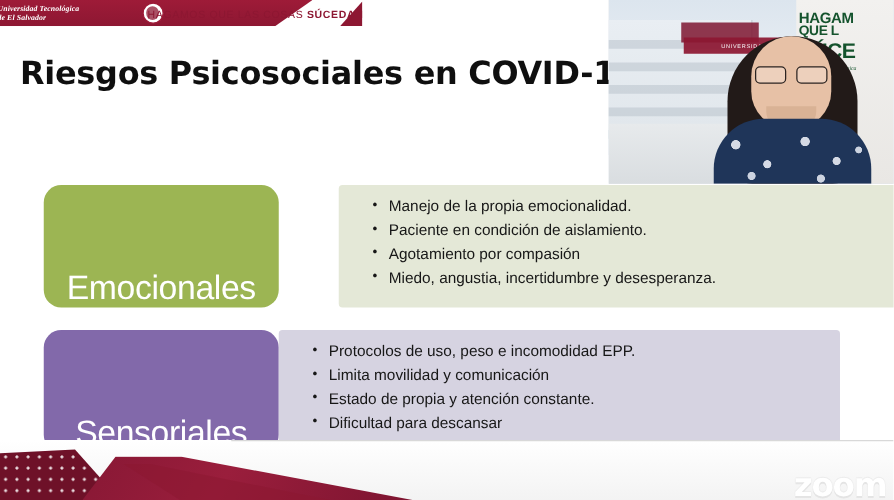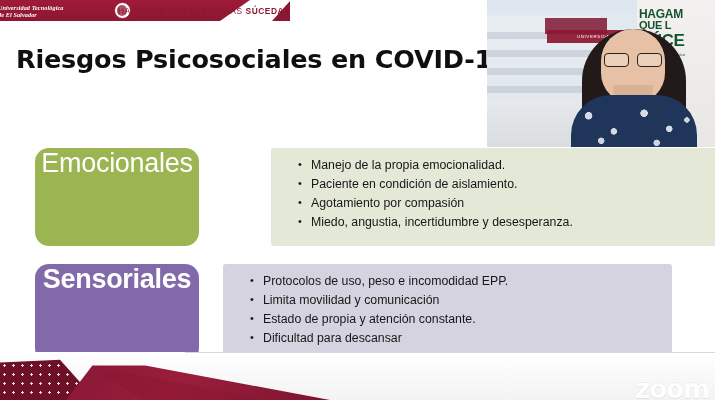--- a/index.html
+++ b/index.html
@@ -158,25 +158,25 @@
     position:absolute;left:42px;bottom:44px;width:40px;height:18px;
     background:#d9b295;border-radius:0 0 14px 14px;
   }
 
   
   .row{position:absolute;left:0;width:100%;}
   .row-a{top:148px;height:100px;}
   .row-b{top:264px;height:100px;}
 
   .cat-box{
-    position:absolute;left:35px;top:0;width:164px;height:98px;
-    border-radius:14px;display:flex;align-items:flex-start;justify-content:center;
+    position:absolute;left:35px;top:0;width:188px;height:98px;
+    border-radius:14px;display:flex;align-items:flex-end;justify-content:center;
   }
   .cat-green{background:#9cb553;}
-  .cat-purple{background:#8269aa;font-weight:bold;}
+  .cat-purple{background:#8269aa;}
   .cat-label{
     color:#ffffff;font-size:27px;letter-spacing:-.3px;
     font-family:"Liberation Sans",sans-serif;
   }
 
   .bullet-panel{
     position:absolute;left:223px;top:0;width:449px;height:98px;
     border-radius:3px;padding:8px 0 0 0;box-sizing:border-box;
   }
   .panel-green{background:#e4e8d7;margin-left:48px;}

